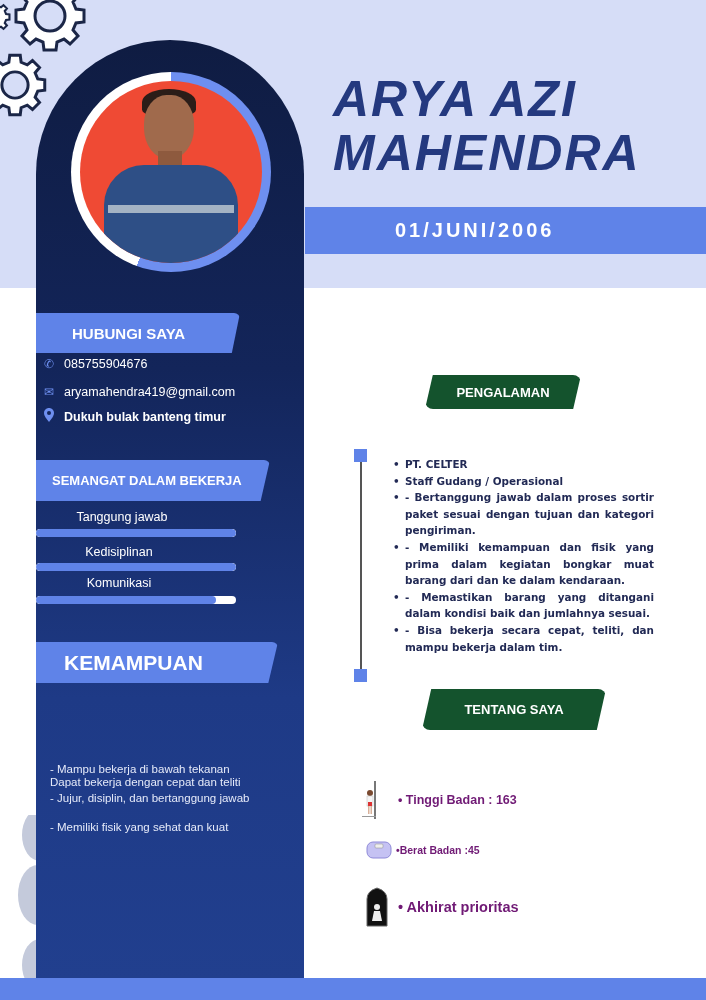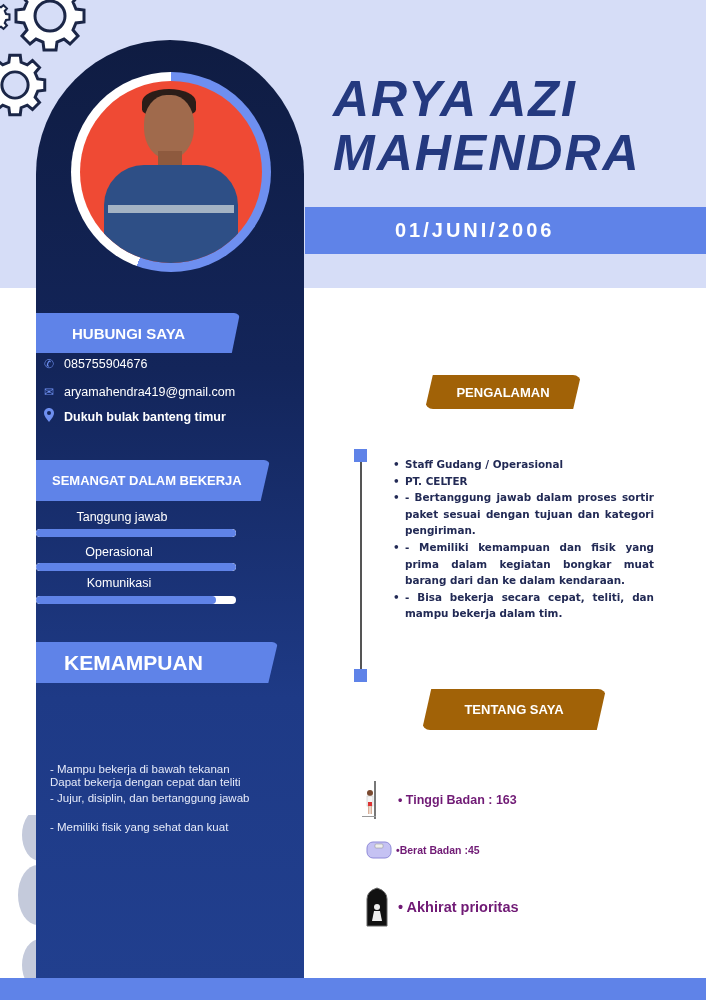--- a/index.html
+++ b/index.html
@@ -50,21 +50,21 @@
   .skill-bar { position: absolute; left: 36px; width: 200px; height: 8px; border-radius: 4px; background: #ffffff; overflow: hidden; }
   .skill-bar .fill { height: 100%; background: #5f83e8; border-radius: 4px; }
 
   .ability { position: absolute; left: 50px; color: #e5eaf9; font-size: 11.5px; }
 
   .name { position: absolute; left: 333px; top: 72px; color: #24397f; font-weight: bold; font-style: italic; font-size: 50px; line-height: 54px; letter-spacing: 2px; }
   .dob-band { position: absolute; left: 305px; top: 207px; width: 401px; height: 47px; background: #5f83e8; }
   .dob { position: absolute; left: 395px; top: 215px; color: #ffffff; font-size: 20px; font-weight: bold; letter-spacing: 3px; line-height: 30px; }
 
   .pill {
-    position: absolute; background: #a16207; color: #ffffff; font-weight: bold; font-size: 13px;
+    position: absolute; background: #14532d; color: #ffffff; font-weight: bold; font-size: 13px;
     clip-path: polygon(5% 0, 100% 0, 95% 100%, 0 100%);
     border-radius: 8px; display: flex; align-items: center; justify-content: center;
   }
 
   .timeline-line { position: absolute; left: 360px; top: 455px; width: 2px; height: 222px; background: #555; }
   .timeline-sq { position: absolute; left: 354px; width: 13px; height: 13px; background: #5f83e8; }
 
   .exp-list { position: absolute; left: 393px; top: 456px; width: 261px; color: #222a55; font-family: "DejaVu Sans", sans-serif; font-weight: bold; font-size: 10.4px; line-height: 16.6px; list-style: none; }
   .exp-list li { position: relative; padding-left: 12px; text-align: justify; }
   .exp-list li::before { content: "•"; position: absolute; left: 0; }
@@ -140,21 +140,21 @@
 
 <div class="sec-header" style="left:36px;top:460px;width:234px;height:41px;font-size:13px;">
   <span style="padding-left:16px">SEMANGAT DALAM BEKERJA</span>
 </div>
 
 <div class="skill-label" style="left:36px;top:510px;width:172px;">Tanggung jawab</div>
 <div class="skill-bar" style="top:529px;">
     <div class="fill" style="width:100%"></div>
   </div>
 
-<div class="skill-label" style="left:36px;top:545px;width:166px;">Operasional</div>
+<div class="skill-label" style="left:36px;top:545px;width:166px;">Kedisiplinan</div>
 <div class="skill-bar" style="top:563px;">
     <div class="fill" style="width:100%"></div>
   </div>
 
 <div class="skill-label" style="left:36px;top:576px;width:166px;">Komunikasi</div>
 <div class="skill-bar" style="top:596px;">
     <div class="fill" style="width:90%"></div>
   </div>
 
 <div class="sec-header" style="left:36px;top:642px;width:242px;height:41px;font-size:21px;">
@@ -175,24 +175,25 @@
 
 <div class="pill" style="left:425px;top:375px;width:156px;height:34px;">
   <span>PENGALAMAN</span>
 </div>
 
 <div class="timeline-line"></div>
 <div class="timeline-sq" style="top:449px;"></div>
 <div class="timeline-sq" style="top:669px;"></div>
 
 <ul class="exp-list">
+  <li>PT. CELTER</li>
   <li>Staff Gudang / Operasional</li>
-  <li>PT. CELTER</li>
   <li>- Bertanggung jawab dalam proses sortir paket sesuai dengan tujuan dan kategori pengiriman.</li>
   <li>- Memiliki kemampuan dan fisik yang prima dalam kegiatan bongkar muat barang dari dan ke dalam kendaraan.</li>
+  <li>- Memastikan barang yang ditangani dalam kondisi baik dan jumlahnya sesuai.</li>
   <li>- Bisa bekerja secara cepat, teliti, dan mampu bekerja dalam tim.</li>
 </ul>
 
 <div class="pill" style="left:422px;top:689px;width:184px;height:41px;">
   <span>TENTANG SAYA</span>
 </div>
 
 <div class="about-row" style="left:362px;top:781px;">
   <svg width="16" height="38" viewBox="0 0 16 38">
     <rect x="12" y="0" width="2" height="38" fill="#777"></rect>

